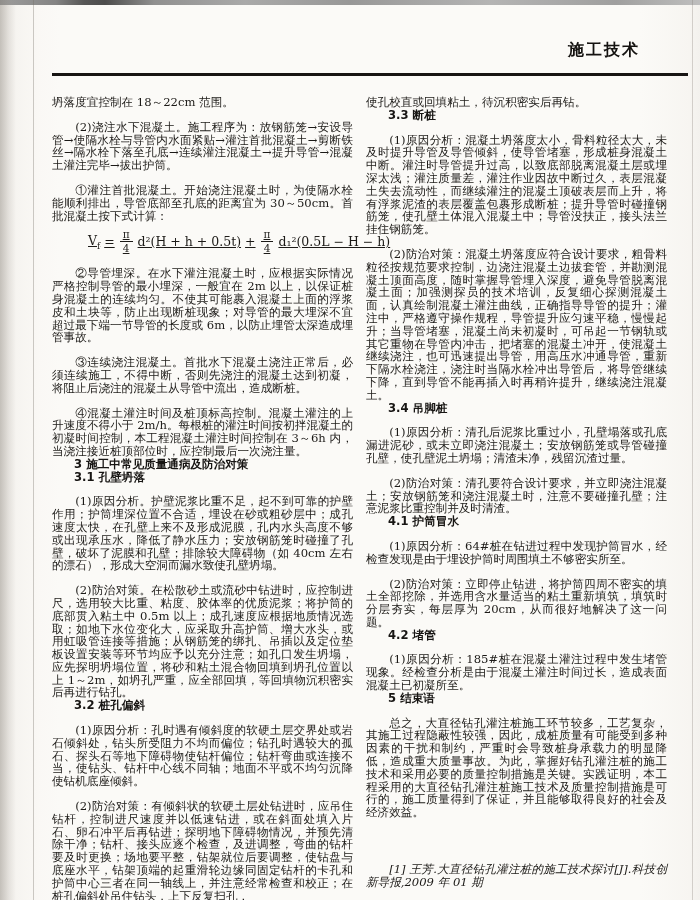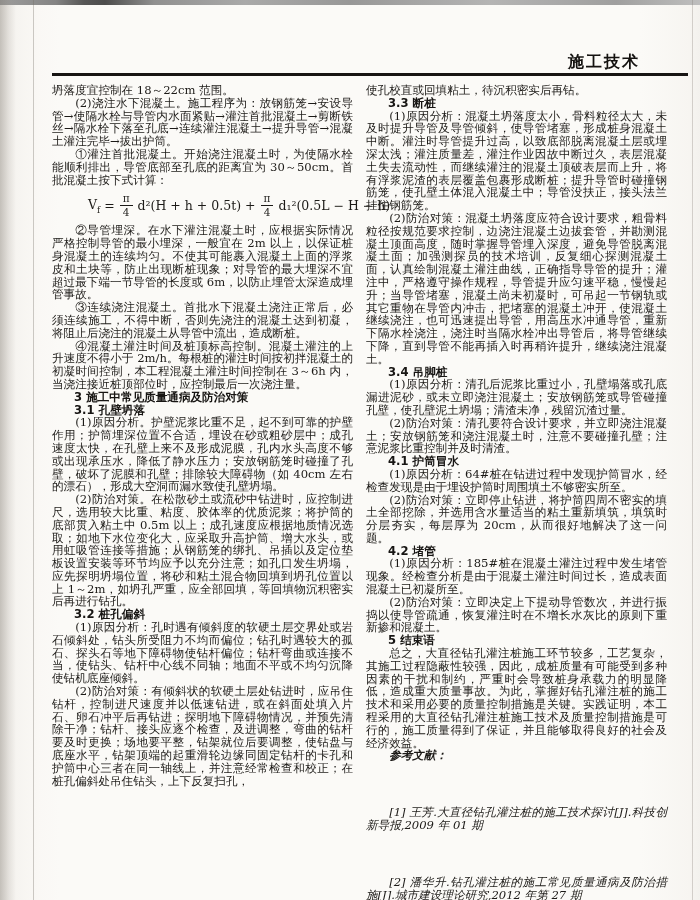--- a/index.html
+++ b/index.html
@@ -17,49 +17,49 @@
   .top-edge{position:absolute;top:0;left:0;width:700px;height:5px;
     background:linear-gradient(90deg,#8e8e8e 0%,#6f6f6f 8%,#3a3a3a 12%,#2e2e2e 15%,#7d7d7d 22%,#9b9b9b 35%,#868686 50%,#a8a8a8 70%,#8f8f8f 88%,#b5b5b5 100%);
     opacity:.85;}
   .left-edge{position:absolute;top:0;left:0;width:16px;height:900px;
     background:linear-gradient(90deg,rgba(125,120,112,.38),rgba(150,145,138,.16) 55%,rgba(180,175,168,0));}
   .fold-line{position:absolute;top:0;left:33px;width:1px;height:900px;background:rgba(115,109,101,.35);}
   .right-line{position:absolute;top:0;left:692px;width:1px;height:900px;background:rgba(125,119,111,.30);}
 
   
   .header-title{
-    position:absolute;top:52px;left:0;width:640px;text-align:right;
+    position:absolute;top:40px;left:0;width:640px;text-align:right;
     font-family:"DejaVu Sans","Liberation Sans",sans-serif;
     font-weight:bold;font-size:16px;letter-spacing:2px;color:#141210;
   }
   .header-rule{position:absolute;top:73px;left:52px;width:636px;height:3px;background:#171513;}
 
   
   .columns{position:absolute;top:84px;left:52px;width:615px;display:flex;gap:13px;}
   .col{width:301px;flex:0 0 301px;}
 
   .para,.heading,.ref,.refhead{
     margin:0;font-size:11.6px;line-height:12.8px;
     text-align:justify;text-justify:inter-ideograph;
     word-break:break-all;color:#1c1a17;
   }
-  .para{text-indent:2em;}
+  .para{text-indent:2em;margin-top:12px;}
   .para.noindent{text-indent:0;}
   .heading{
     font-family:"DejaVu Sans","Liberation Sans",sans-serif;
     font-weight:bold;text-indent:1.9em;color:#171513;
   }
   .refhead{font-weight:bold;font-style:italic;text-indent:2em;}
   .ref{font-style:italic;text-indent:2em;margin-top:44px;}
 
   
   .formula{
     display:flex;align-items:center;justify-content:flex-start;
     margin:5px 0 5px 34px;height:28px;font-size:12.5px;white-space:nowrap;
-    font-family:"DejaVu Serif","Liberation Serif",serif;color:#1c1a17;
+    font-family:"DejaVu Serif","Liberation Serif",serif;color:#1c1a17;text-decoration:underline;
   }
   .formula .sym{margin:0 2px;}
   .formula sub{font-size:8.5px;}
   .frac{display:inline-flex;flex-direction:column;align-items:center;margin:0 3px;font-size:10.5px;line-height:1.05;}
   .frac .fnum{border-bottom:1px solid #1c1a17;padding:0 3px 1px;}
   .frac .fden{padding-top:1px;}
 </style>
 </head>
 <body>
 
@@ -109,21 +109,19 @@
         <p class="para">(1)原因分析：混凝土坍落度太小，骨料粒径太大，未及时提升导管及导管倾斜，使导管堵塞，形成桩身混凝土中断。灌注时导管提升过高，以致底部脱离混凝土层或埋深太浅；灌注质量差，灌注作业因故中断过久，表层混凝土失去流动性，而继续灌注的混凝土顶破表层而上升，将有浮浆泥渣的表层覆盖包裹形成断桩；提升导管时碰撞钢筋笼，使孔壁土体混入混凝土中；导管没扶正，接头法兰挂住钢筋笼。</p>
         <p class="para">(2)防治对策：混凝土坍落度应符合设计要求，粗骨料粒径按规范要求控制，边浇注混凝土边拔套管，并勘测混凝土顶面高度，随时掌握导管埋入深度，避免导管脱离混凝土面；加强测探员的技术培训，反复细心探测混凝土面，认真绘制混凝土灌注曲线，正确指导导管的提升；灌注中，严格遵守操作规程，导管提升应匀速平稳，慢慢起升；当导管堵塞，混凝土尚未初凝时，可吊起一节钢轨或其它重物在导管内冲击，把堵塞的混凝土冲开，使混凝土继续浇注，也可迅速提出导管，用高压水冲通导管，重新下隔水栓浇注，浇注时当隔水栓冲出导管后，将导管继续下降，直到导管不能再插入时再稍许提升，继续浇注混凝土。</p>
         <p class="heading">3.4 吊脚桩</p>
         <p class="para">(1)原因分析：清孔后泥浆比重过小，孔壁塌落或孔底漏进泥砂，或未立即浇注混凝土；安放钢筋笼或导管碰撞孔壁，使孔壁泥土坍塌；清渣未净，残留沉渣过量。</p>
         <p class="para">(2)防治对策：清孔要符合设计要求，并立即浇注混凝土；安放钢筋笼和浇注混凝土时，注意不要碰撞孔壁；注意泥浆比重控制并及时清渣。</p>
         <p class="heading">4.1 护筒冒水</p>
         <p class="para">(1)原因分析：64#桩在钻进过程中发现护筒冒水，经检查发现是由于埋设护筒时周围填土不够密实所至。</p>
         <p class="para">(2)防治对策：立即停止钻进，将护筒四周不密实的填土全部挖除，并选用含水量适当的粘土重新填筑，填筑时分层夯实，每层厚为 20cm，从而很好地解决了这一问题。</p>
         <p class="heading">4.2 堵管</p>
         <p class="para">(1)原因分析：185#桩在混凝土灌注过程中发生堵管现象。经检查分析是由于混凝土灌注时间过长，造成表面混凝土已初凝所至。</p>
-        <p class="para">(2)防治对策：立即决定上下提动导管数次，并进行振捣以使导管疏通，恢复灌注时在不增长水灰比的原则下重新掺和混凝土。</p>
         <p class="heading">5 结束语</p>
         <p class="para">总之，大直径钻孔灌注桩施工环节较多，工艺复杂，其施工过程隐蔽性较强，因此，成桩质量有可能受到多种因素的干扰和制约，严重时会导致桩身承载力的明显降低，造成重大质量事故。为此，掌握好钻孔灌注桩的施工技术和采用必要的质量控制措施是关键。实践证明，本工程采用的大直径钻孔灌注桩施工技术及质量控制措施是可行的，施工质量得到了保证，并且能够取得良好的社会及经济效益。</p>
-        <p class="refhead">参考文献：</p>
         <p class="ref">[1] 王芳.大直径钻孔灌注桩的施工技术探讨[J].科技创新导报,2009 年 01 期</p>
         <p class="ref">[2] 潘华升.钻孔灌注桩的施工常见质量通病及防治措施[J].城市建设理论研究,2012 年第 27 期</p>
       </div>
   </div>
 </div>
 
 </body></html>

